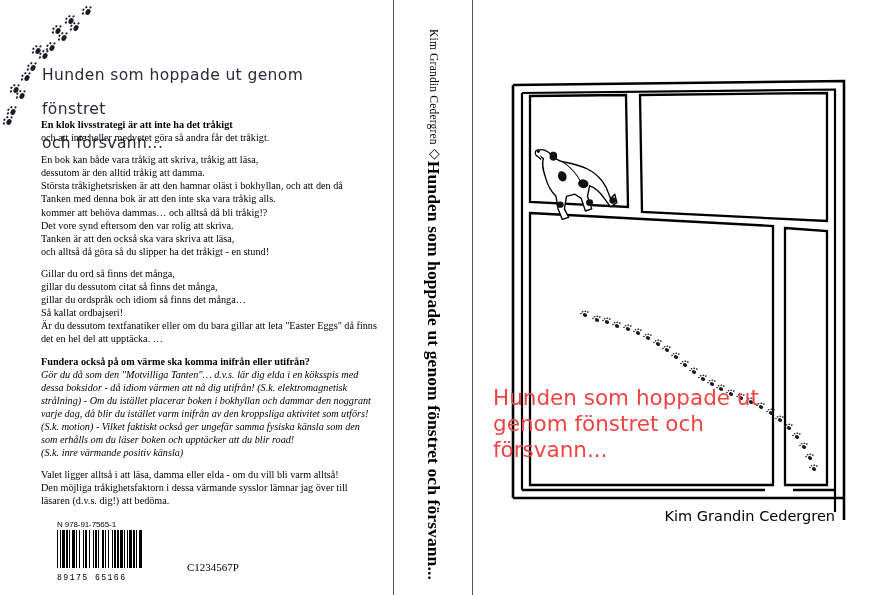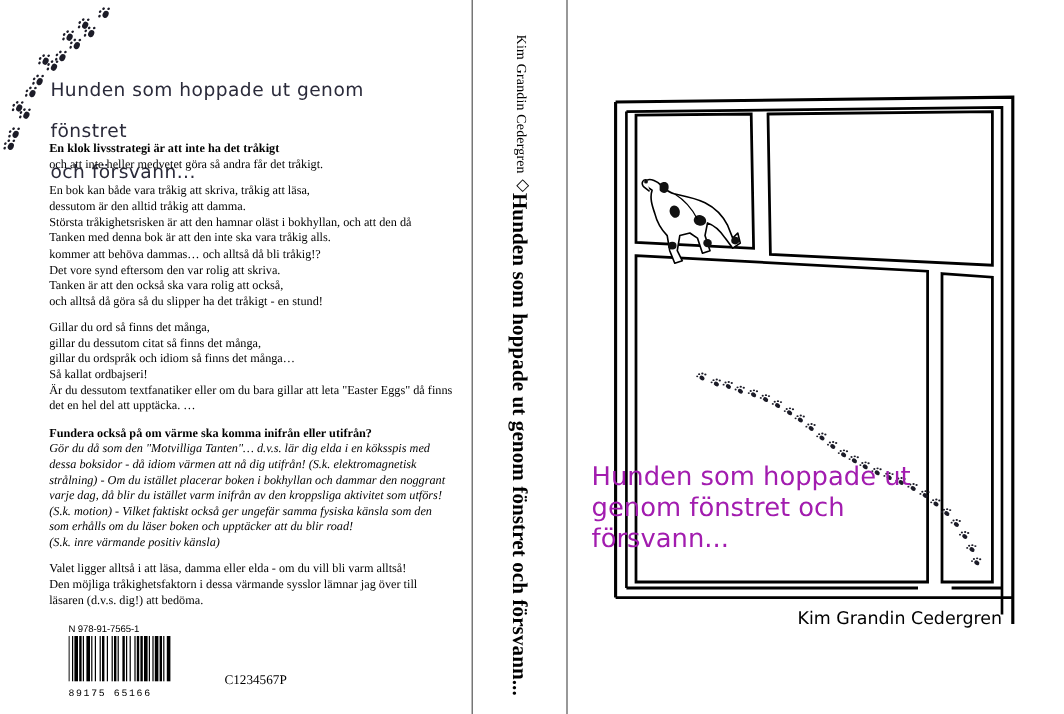--- a/index.html
+++ b/index.html
@@ -44,21 +44,21 @@
   .sp-author{font-size:11.5px;letter-spacing:.2px;}
   .sp-sep{font-size:14px;padding:0 3px;}
   .sp-title{font-size:17.5px;font-weight:bold;letter-spacing:.1px;}
 
   
   .front{position:absolute;left:473px;top:0;width:414px;height:595px;}
   .window-svg{position:absolute;left:0;top:0;width:414px;height:595px;}
 
   .front-title{position:absolute;left:20px;top:385px;width:310px;
     font-family:"DejaVu Sans",sans-serif;font-size:21.5px;line-height:26px;
-    color:#a21caf;font-weight:400;}
+    color:#ef4444;font-weight:400;}
   .front-author{position:absolute;left:0;top:508px;width:362px;text-align:right;
     font-family:"DejaVu Sans",sans-serif;font-size:14.5px;color:#000;}
 </style>
 </head>
 <body>
 
 <div class="cover">
 
   <div class="back">
 
@@ -98,21 +98,21 @@
     <div class="back-body" id="back-body">
         <div class="bold">En klok livsstrategi är att inte ha det tråkigt</div>
         <div class="">och att inte heller medvetet göra så andra får det tråkigt.</div>
         <div class="blank"></div>
         <div class="">En bok kan både vara tråkig att skriva, tråkig att läsa,</div>
         <div class="">dessutom är den alltid tråkig att damma.</div>
         <div class="">Största tråkighetsrisken är att den hamnar oläst i bokhyllan, och att den då</div>
         <div class="">Tanken med denna bok är att den inte ska vara tråkig alls.</div>
         <div class="">kommer att behöva dammas… och alltså då bli tråkig!?</div>
         <div class="">Det vore synd eftersom den var rolig att skriva.</div>
-        <div class="">Tanken är att den också ska vara rolig att också,</div>
+        <div class="">Tanken är att den också ska vara skriva att läsa,</div>
         <div class="">och alltså då göra så du slipper ha det tråkigt - en stund!</div>
         <div class="blank"></div>
         <div class="">Gillar du ord så finns det många,</div>
         <div class="">gillar du dessutom citat så finns det många,</div>
         <div class="">gillar du ordspråk och idiom så finns det många…</div>
         <div class="">Så kallat ordbajseri!</div>
         <div class="">Är du dessutom textfanatiker eller om du bara gillar att leta "Easter Eggs" då finns</div>
         <div class="">det en hel del att upptäcka. …</div>
         <div class="blank"></div>
         <div class="bold">Fundera också på om värme ska komma inifrån eller utifrån?</div>

